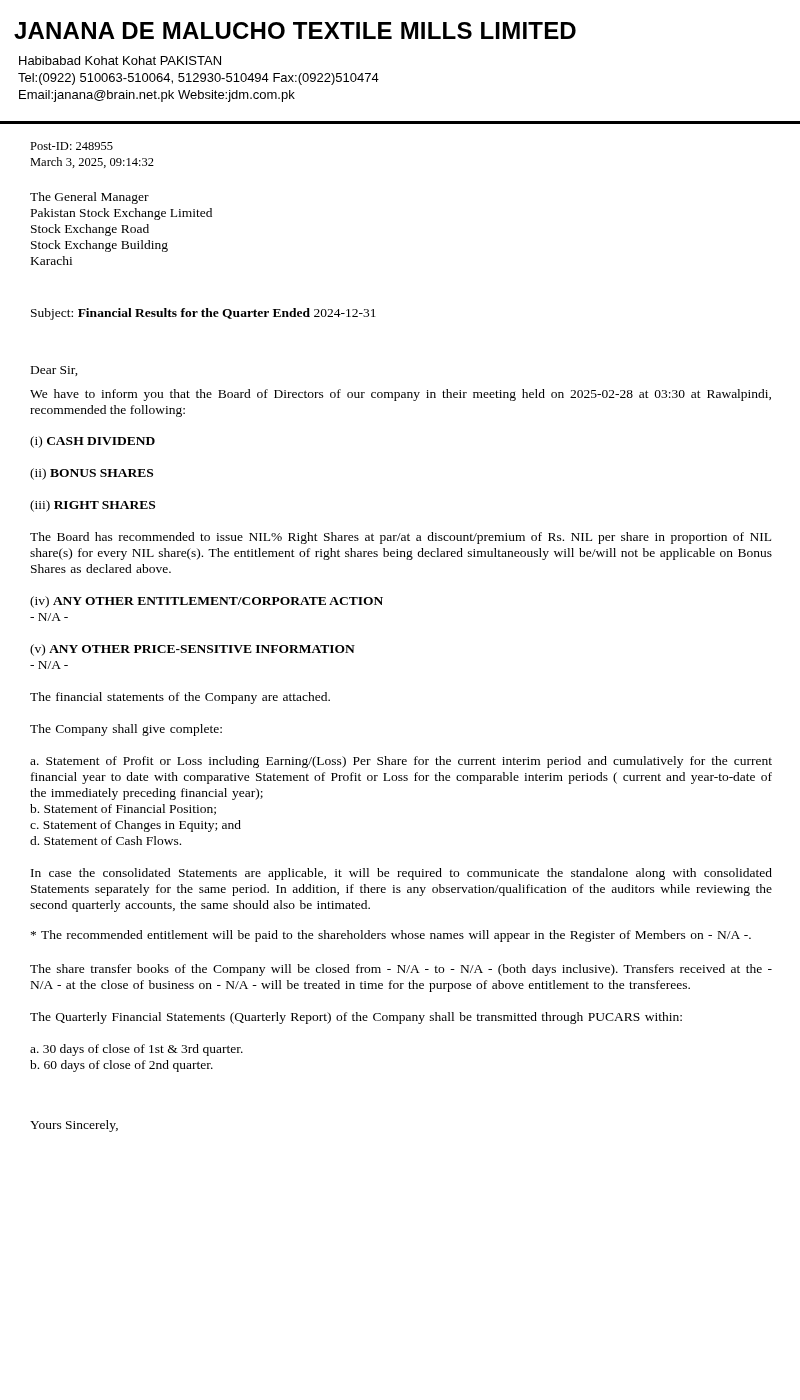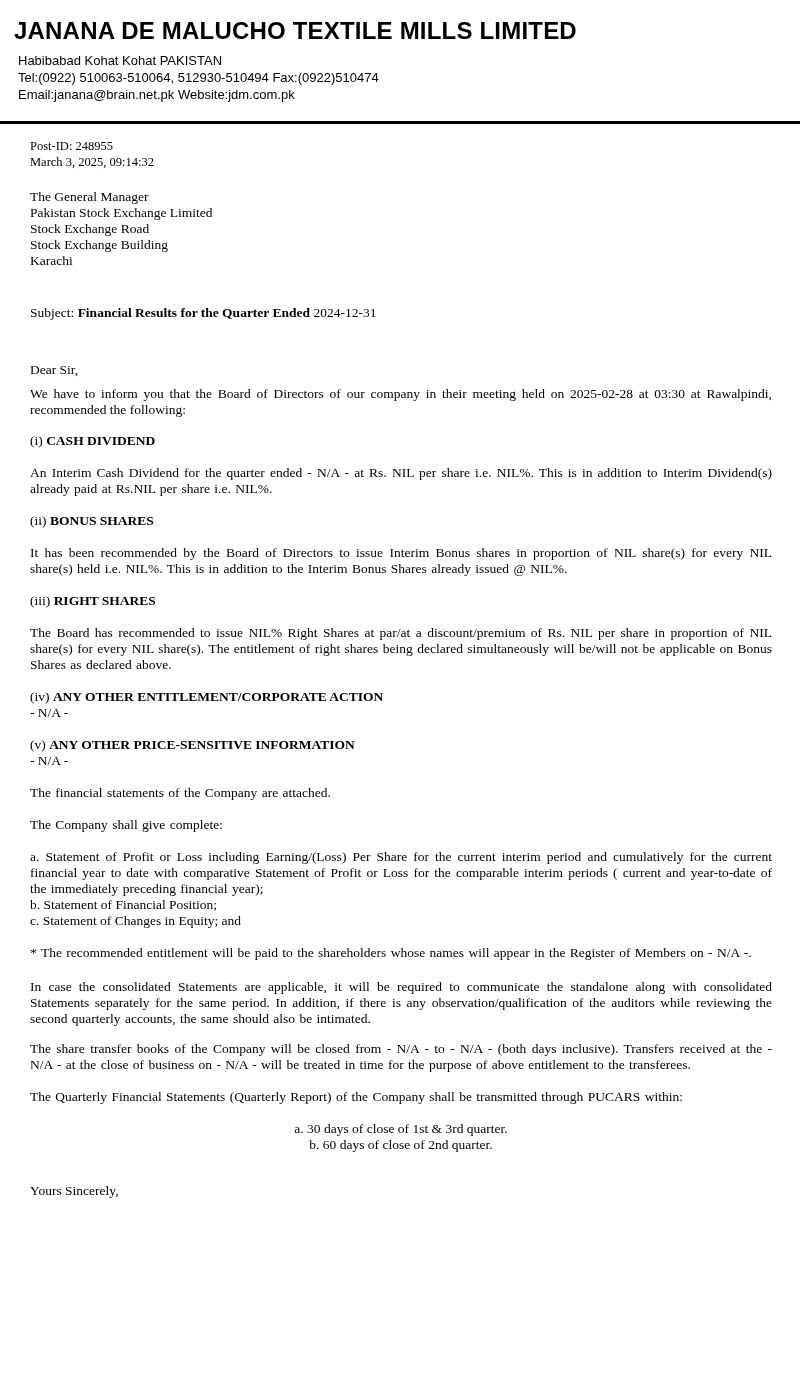--- a/index.html
+++ b/index.html
@@ -54,21 +54,21 @@
 
   .para { text-align: justify; margin-bottom: 16px; word-spacing: 1px; }
   .heading { margin-bottom: 16px; }
   .heading.tight { margin-bottom: 0; }
   .na { text-align: left; margin-bottom: 16px; }
 
   .p-block { margin-bottom: 16px; }
   .prewrap { white-space: pre-wrap; }
   .list-block { margin-bottom: 16px; }
   .list-block p { margin-bottom: 0; }
-  .quarters { margin-bottom: 30px; text-align: center; }
+  .quarters { margin-bottom: 44px; }
   .quarters p { margin-bottom: 0; }
   .p-consolidated { margin-bottom: 14px; }
   .p-entitlement { margin-bottom: 18px; }
   .closing { margin-top: 0; }
 </style>
 </head>
 <body>
 
 <div class="page">
 
@@ -104,29 +104,27 @@
 
     <p class="salutation">Dear Sir,</p>
 
     <p class="intro">We have to inform you that the Board of Directors of our company in their meeting held on 2025-02-28 at 03:30 at Rawalpindi, recommended the following:</p>
 
     <section>
       <p class="heading">
         <span>(i)</span>
         <strong>CASH DIVIDEND</strong>
       </p>
-      <p class="para">An Interim Cash Dividend for the quarter ended - N/A - at Rs. NIL per share i.e. NIL%. This is in addition to Interim Dividend(s) already paid at Rs.NIL per share i.e. NIL%.</p>
     </section>
 
     <section>
       <p class="heading">
         <span>(ii)</span>
         <strong>BONUS SHARES</strong>
       </p>
-      <p class="para">It has been recommended by the Board of Directors to issue Interim Bonus shares in proportion of NIL share(s) for every NIL share(s) held i.e. NIL%. This is in addition to the Interim Bonus Shares already issued @ NIL%.</p>
     </section>
 
     <section>
       <p class="heading">
         <span>(iii)</span>
         <strong>RIGHT SHARES</strong>
       </p>
       <p class="para">The Board has recommended to issue NIL% Right Shares at par/at a discount/premium of Rs. NIL per share in proportion of NIL share(s) for every NIL share(s). The entitlement of right shares being declared simultaneously will be/will not be applicable on Bonus Shares as declared above.</p>
     </section>
 
@@ -147,25 +145,26 @@
     </section>
 
     <p class="para p-block">The financial statements of the Company are attached.</p>
 
     <p class="para p-block">The Company shall give complete:</p>
 
     <div class="list-block">
       <p class="para prewrap" style="margin-bottom:0">a. Statement of Profit or Loss including Earning/(Loss) Per Share for the current interim period and cumulatively for the current              financial year to date with comparative Statement of Profit or Loss for the comparable interim periods ( current and year-to-date of        the immediately preceding financial year);</p>
       <p class="line">b. Statement of Financial Position;</p>
       <p class="line">c. Statement of Changes in Equity; and</p>
+      <p class="line">d. Statement of Cash Flows.</p>
     </div>
 
+    <p class="para p-consolidated">In case the consolidated Statements are applicable, it will be required to communicate the standalone along with consolidated Statements separately for the same period. In addition, if there is any observation/qualification of the auditors while reviewing the second quarterly accounts, the same should also be intimated.</p>
+
     <p class="para p-entitlement">* The recommended entitlement will be paid to the shareholders whose names will appear in the Register of Members on - N/A -.</p>
-
-    <p class="para p-consolidated">In case the consolidated Statements are applicable, it will be required to communicate the standalone along with consolidated Statements separately for the same period. In addition, if there is any observation/qualification of the auditors while reviewing the second quarterly accounts, the same should also be intimated.</p>
 
     <p class="para p-block">The share transfer books of the Company will be closed from - N/A - to - N/A - (both days inclusive). Transfers received at the - N/A - at the close of business on - N/A - will be treated in time for the purpose of above entitlement to the transferees.</p>
 
     <p class="para p-block">The Quarterly Financial Statements (Quarterly Report) of the Company shall be transmitted through PUCARS within:</p>
 
     <div class="quarters">
       <p class="line">a. 30 days of close of 1st &amp; 3rd quarter.</p>
       <p class="line">b. 60 days of close of 2nd quarter.</p>
     </div>
 

